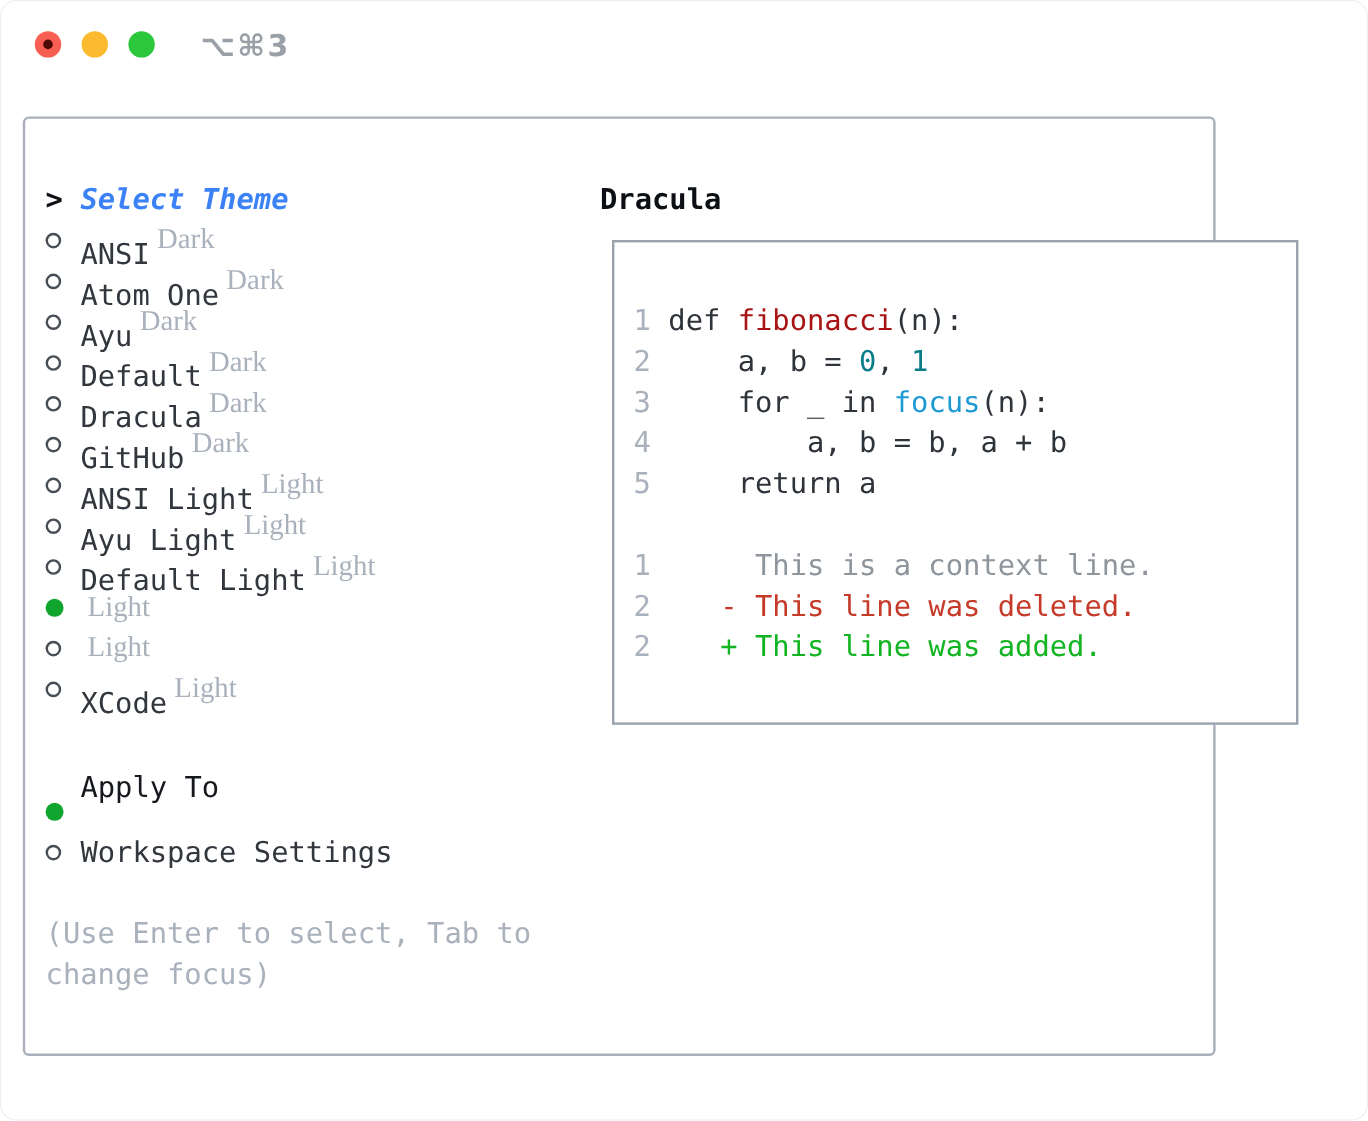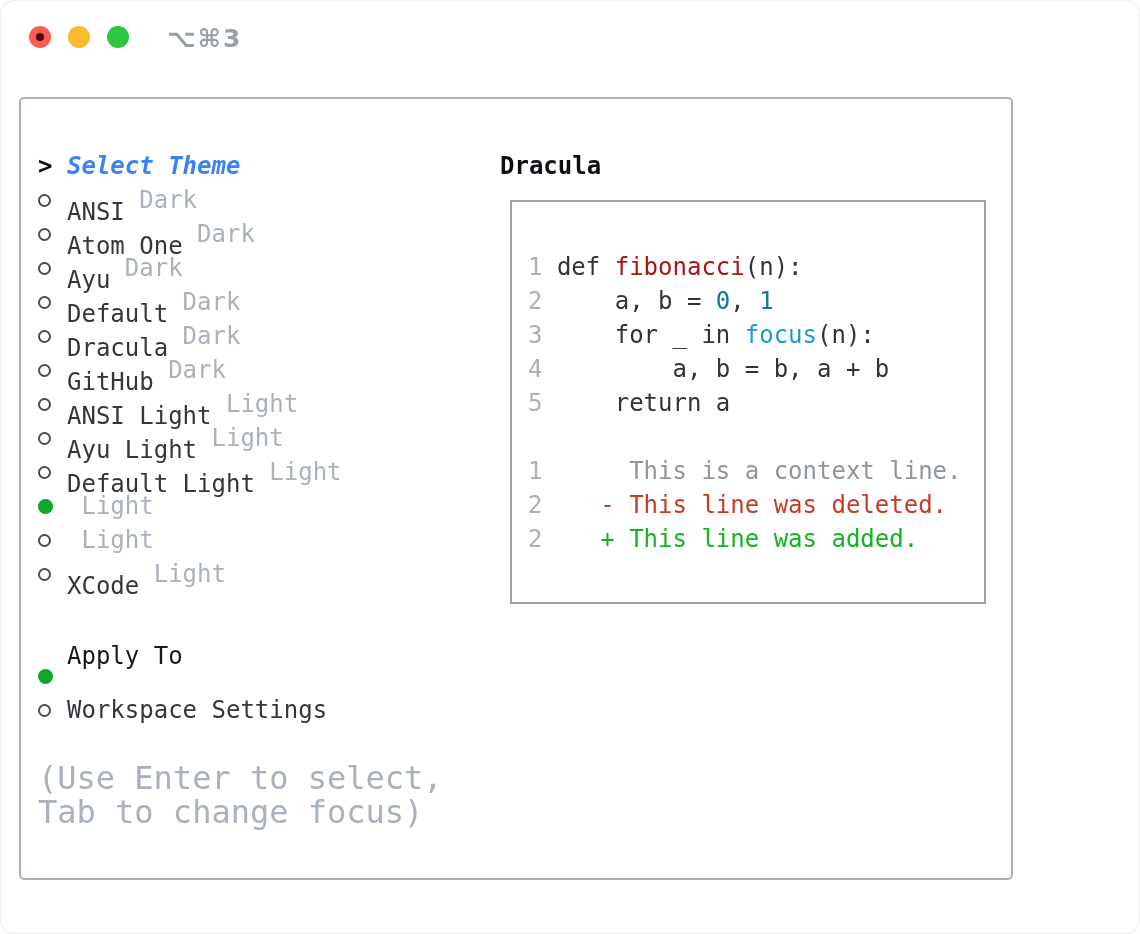--- a/index.html
+++ b/index.html
@@ -36,36 +36,36 @@
   .marker { width: 29px; flex: 0 0 29px; display: flex; align-items: center; }
   .hdr-caret { font-weight: bold; color: #0c0f13; }
   .hdr-text { font-weight: bold; color: #3b82f6; font-style: italic; }
   .ring {
     width: 13px; height: 13px; box-sizing: border-box; border-radius: 50%;
     border: 2px solid #474d55;
   }
   .dot { width: 15px; height: 15px; border-radius: 50%; background: var(--accent-green); }
   .t-name { color: #32373e; margin-top: 24px; }
   .t-name.sel { color: var(--accent-green); }
-  .t-variant { color: var(--muted-gray); }
+  .t-variant { color: var(--muted-gray); font-family: Liberation Serif, serif; }
   .apply-header { color: #15181d; margin-top: 28px; }
   .opt-label { color: #32373e; }
   .opt-label.sel { color: var(--accent-green); }
   .spacer { height: 34px; }
   .hint {
-    font-size: 32px; line-height: 34px; color: var(--muted-gray);
+    font-size: 24px; line-height: 34px; color: var(--muted-gray);
     white-space: pre-wrap; width: 436px;
   }
   
   .preview-header {
     position: absolute; left: 479px; top: 50px; height: 34px; line-height: 34px;
     font-size: 24px; font-weight: bold; color: #0c0f13;
   }
   .preview-box {
-    position: absolute; left: 489px; top: 101px; width: 476px; height: 404px;
+    position: absolute; left: 489px; top: 101px; width: 572px; height: 404px;
     box-sizing: border-box; border: 2px solid #9aa2ae; background: #ffffff;
     padding: 48px 0 0 16px; overflow: hidden;
   }
   .code-line { height: 34px; line-height: 34px; font-size: 24px; white-space: pre; color: #2f343a; }
   .ln { color: var(--muted-gray); }
   .tok-code { color: #2f343a; }
   .tok-func { color: var(--function-red); }
   .tok-num { color: var(--number-teal); }
   .tok-builtin { color: var(--builtin-blue); }
   .tok-context { color: #8e959c; }

